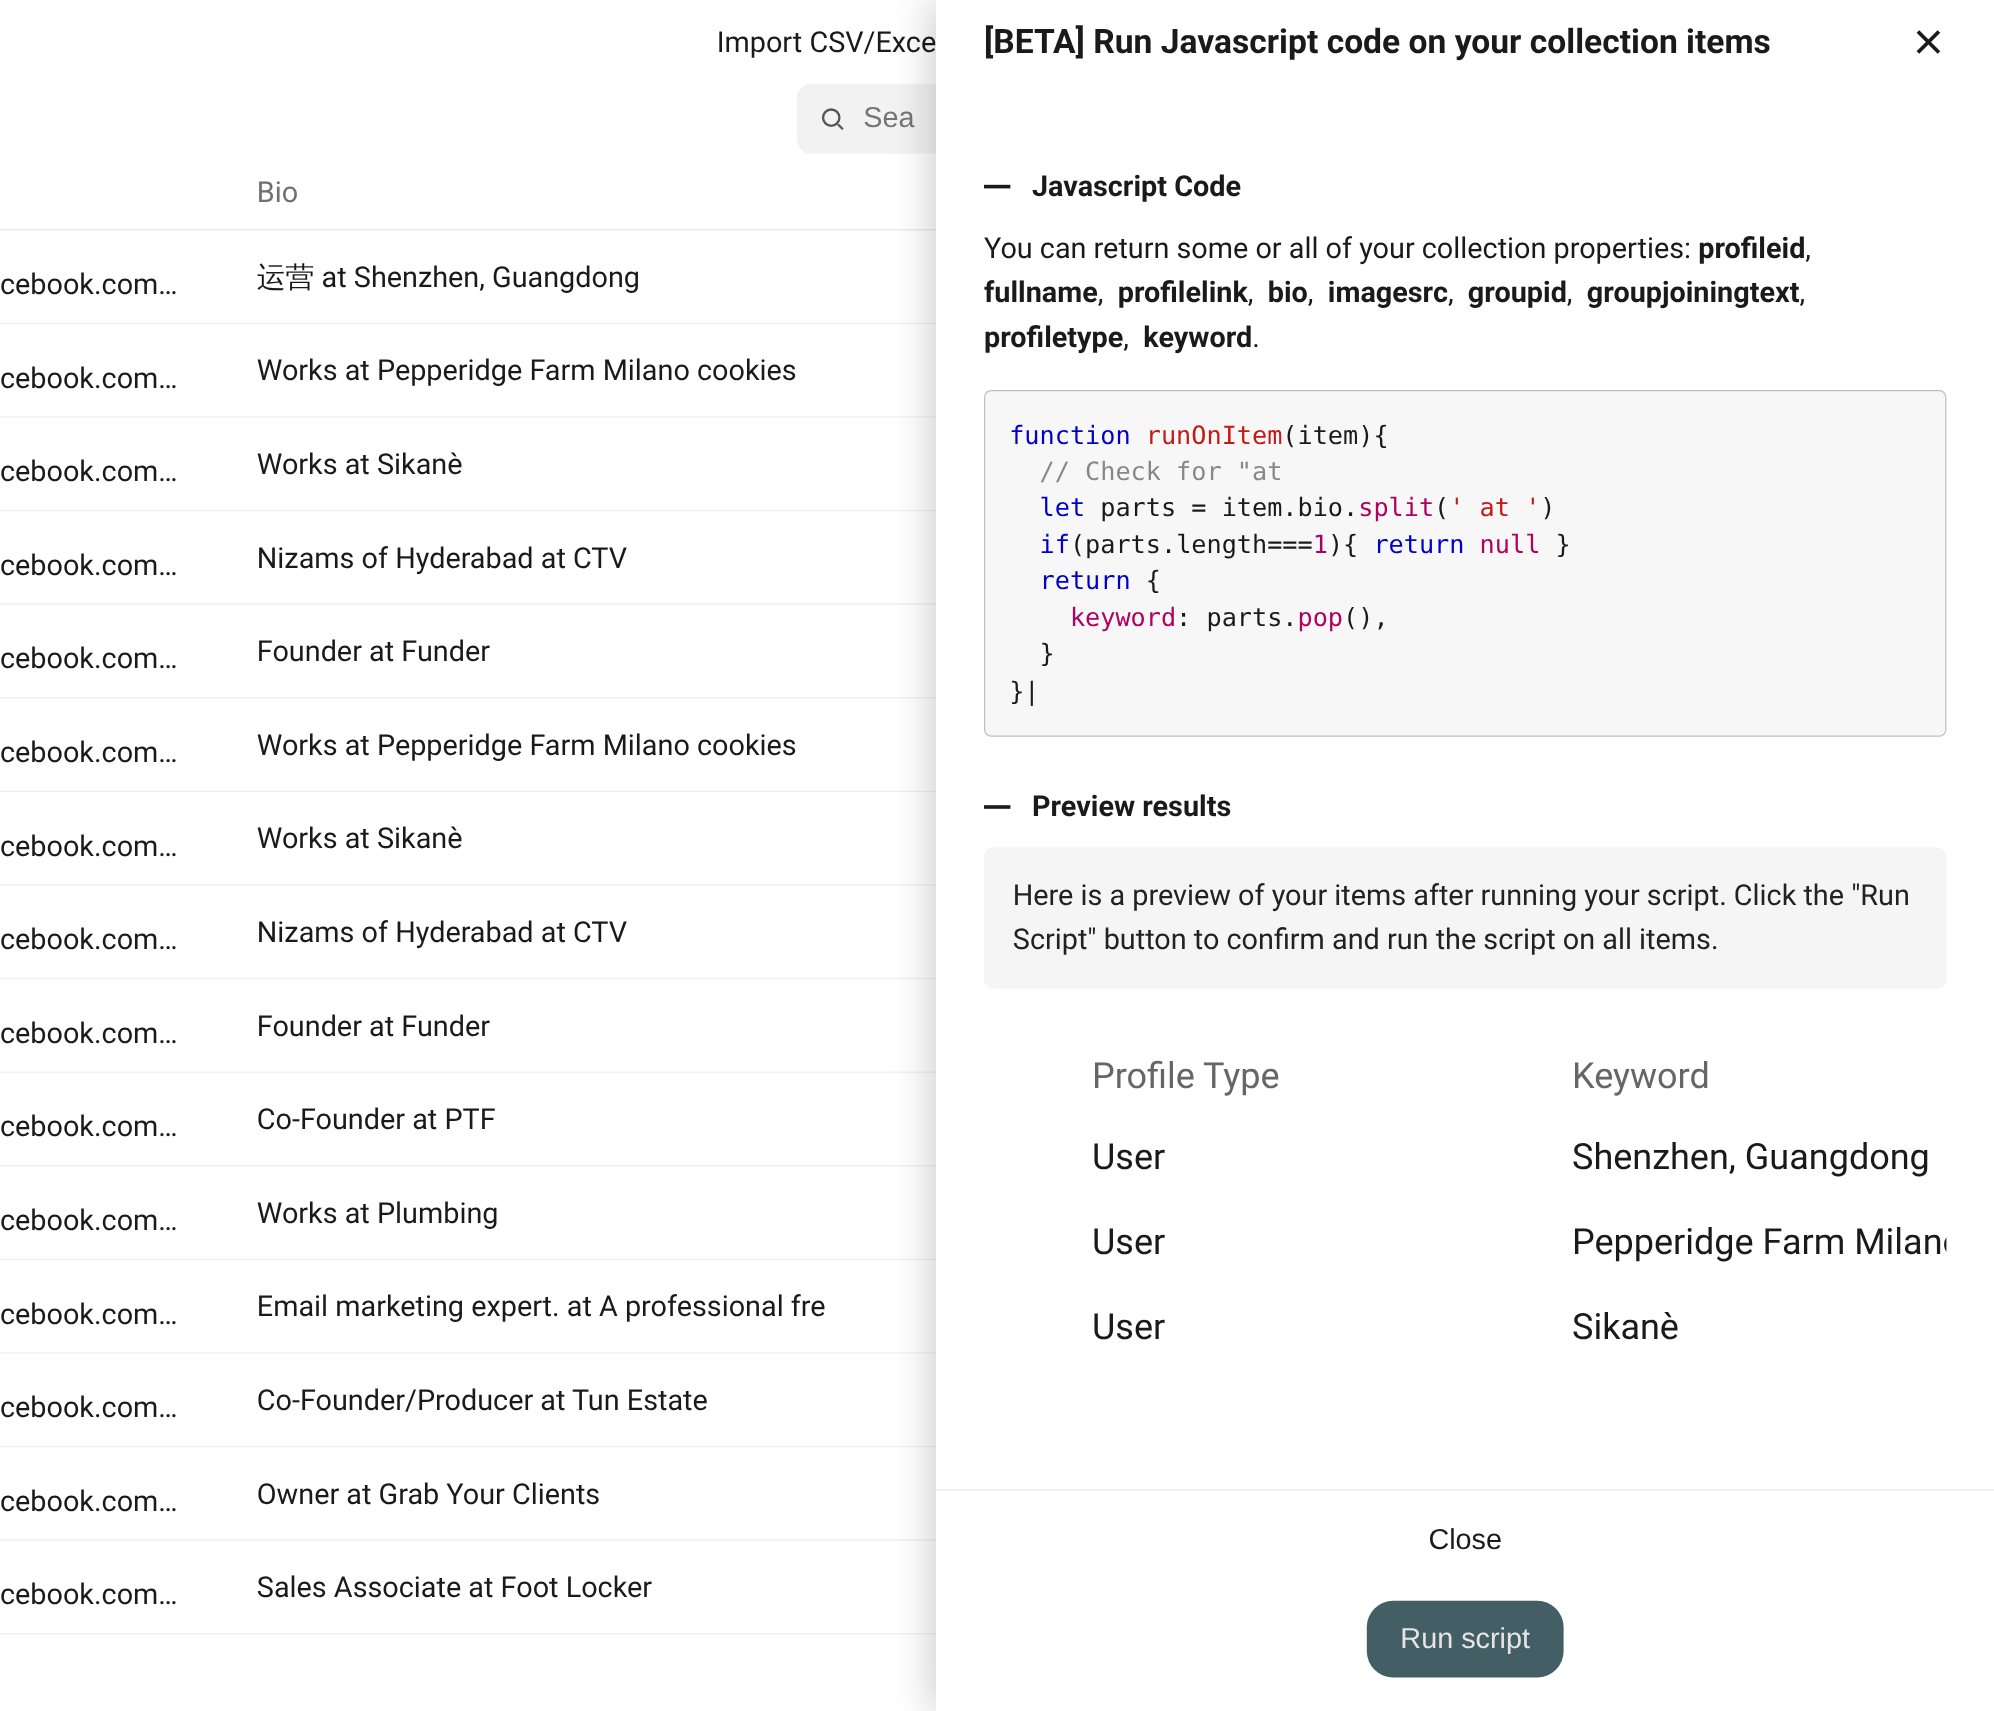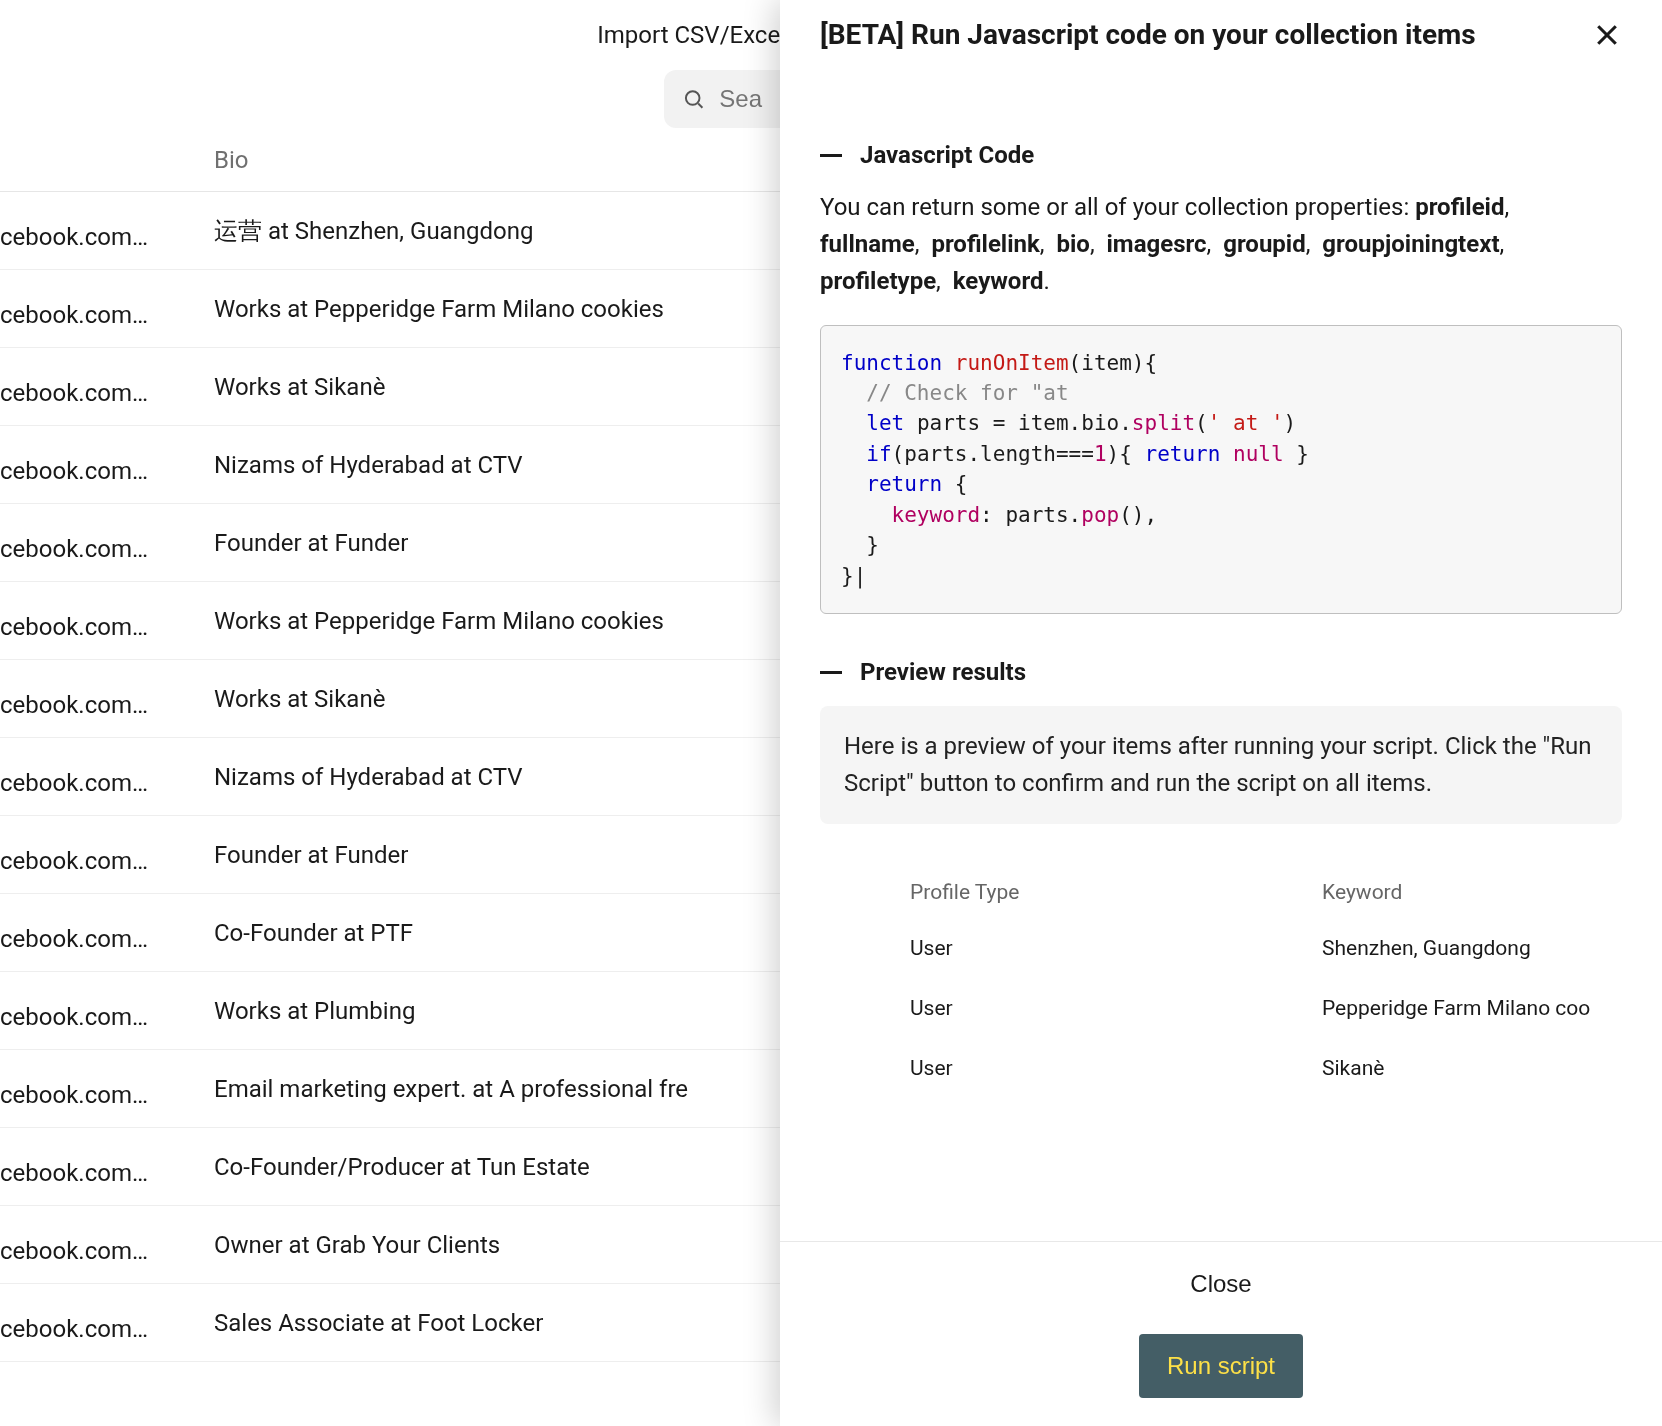--- a/index.html
+++ b/index.html
@@ -144,22 +144,21 @@
       color: #222;
       margin-top: 8px;
     }
 
     .preview-table {
       margin-top: 42px;
     }
     .pt-head, .pt-row {
       display: flex;
       padding: 14px 0 14px 90px;
-      font-size: 21px;
-      gap: 12px;
+      font-size: 30px;
     }
     .pt-head { color: #666; }
     .pt-col1 { width: 400px; }
     .pt-col2 { flex: 1; white-space: nowrap; overflow: hidden; text-overflow: clip; }
     .pt-row { color: #1a1a1a; padding-top: 18px; padding-bottom: 18px; }
 
     .footer {
       border-top: 1px solid #e8e8e8;
       padding: 28px 40px;
       display: flex;
@@ -167,24 +166,24 @@
       gap: 36px;
       align-items: center;
       flex-direction: column;
     }
     .btn-close {
       background: none; border: none;
       font-size: 24px; color: #1a1a1a; cursor: pointer;
     }
     .btn-run {
       background: #445e66;
-      color: #fde047;
+      color: #e5e5e5;
       border: none;
       padding: 18px 28px;
-      border-radius: 4px;
+      border-radius: 22px;
       font-size: 24px;
       cursor: pointer;
     }
   </style>
 </head>
 <body>
 
 <div class="left">
   <div class="topbar">
     <div class="import">

